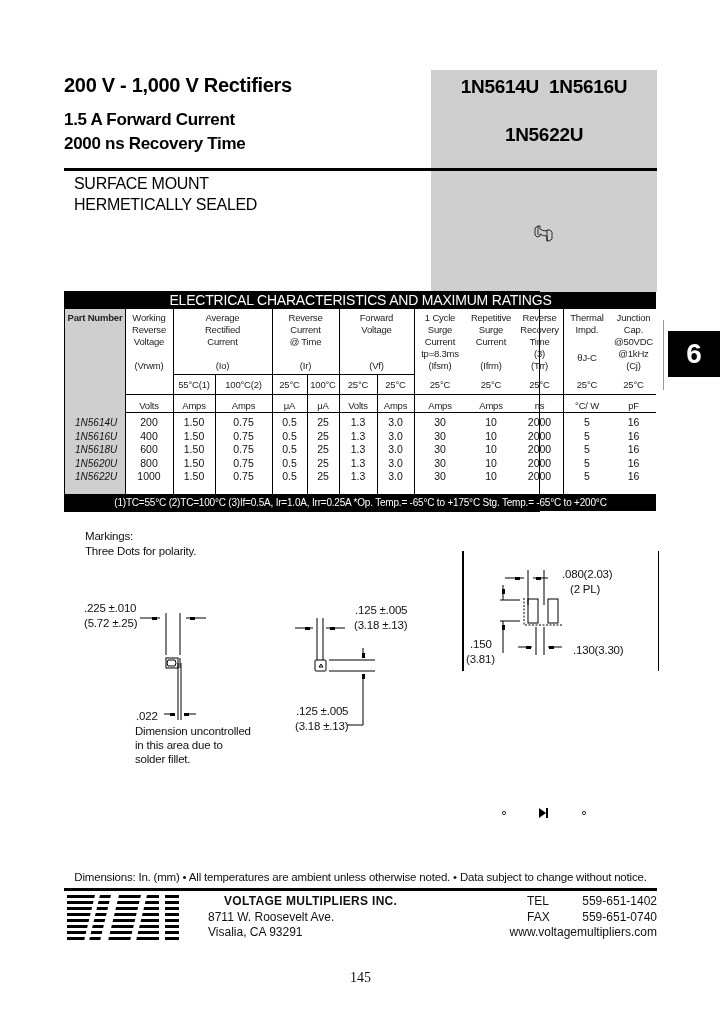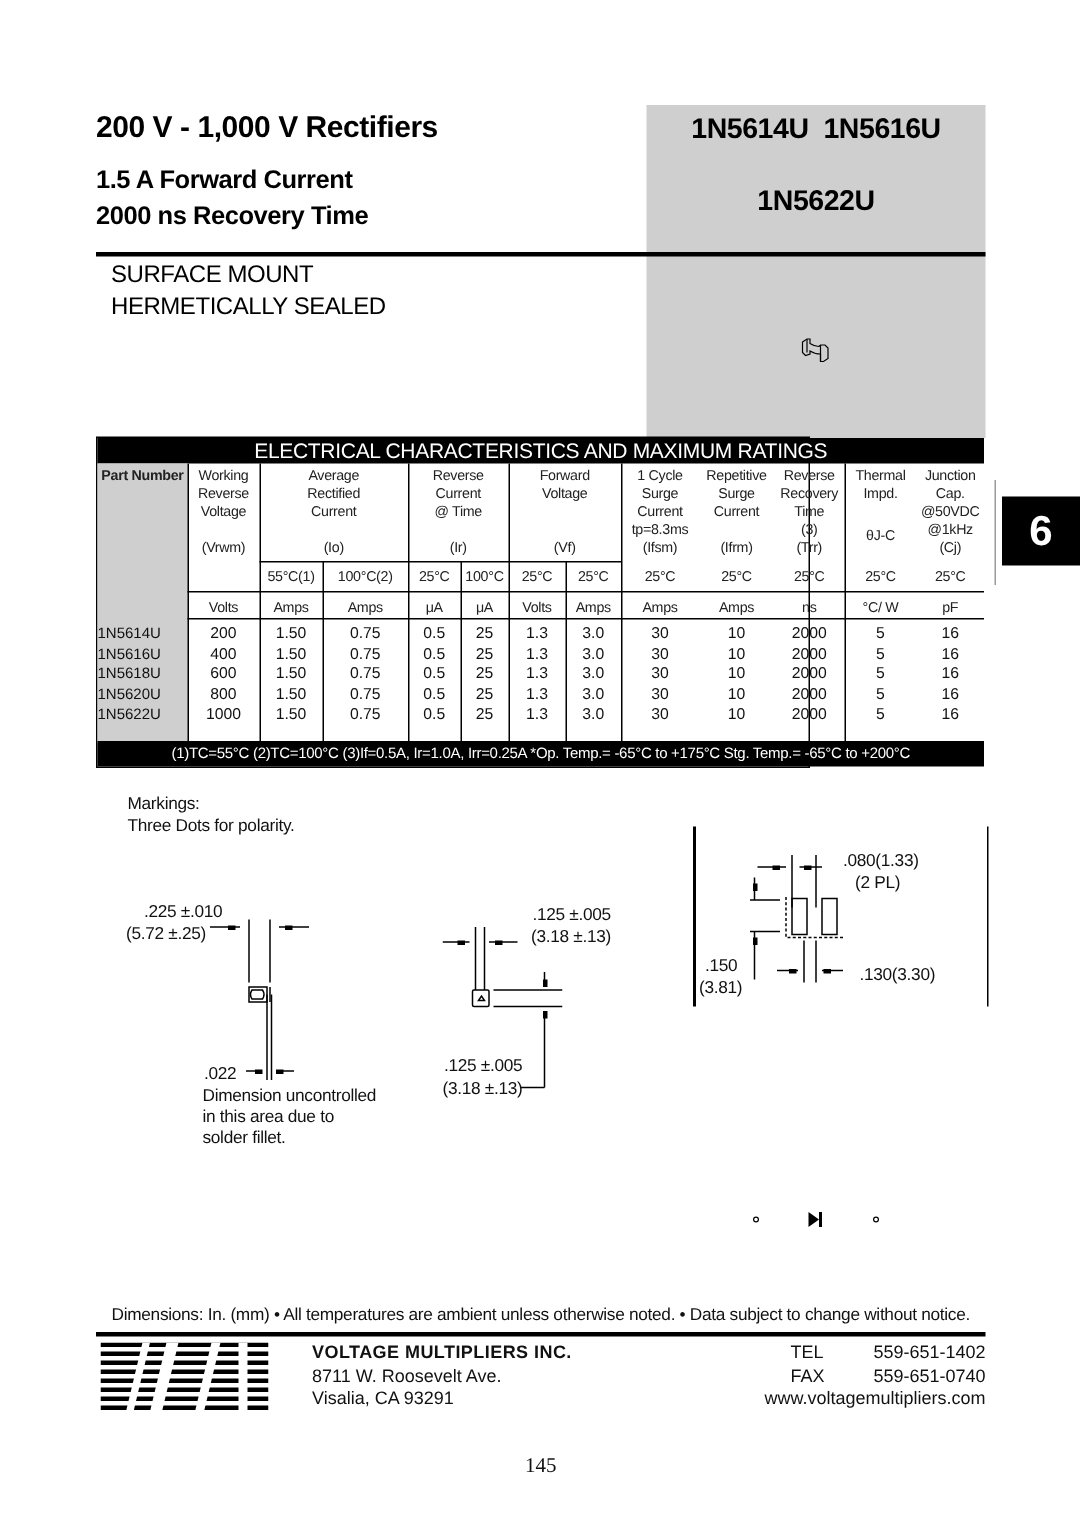--- a/index.html
+++ b/index.html
@@ -17,27 +17,27 @@
   .side-line{left:663px;top:320px;width:1px;height:70px;background:#999;}
   
   .tbl{left:64px;top:291px;width:476px;height:221px;border:1px solid #000;box-sizing:border-box;}
   .tbl-head{position:absolute;left:0;top:0;width:591px;height:17px;background:#000;color:#fff;font-size:14px;text-align:center;line-height:17px;letter-spacing:-0.2px;}
   .tbl-foot{position:absolute;left:0;bottom:0;width:591px;height:17px;background:#000;color:#fff;font-size:10px;text-align:center;line-height:17px;letter-spacing:-0.2px;}
   .pn-col{position:absolute;left:0;top:17px;width:60px;height:186px;background:#cfcfcf;border-right:1px solid #000;}
   .cell{position:absolute;font-size:9.5px;text-align:center;line-height:12px;color:#222;letter-spacing:-0.2px;}
   .vline{position:absolute;width:1px;background:#000;}
   .hline{position:absolute;height:1px;background:#000;}
   .dcell{position:absolute;font-size:10.5px;text-align:center;line-height:13.6px;color:#111;}
-  .pcell{position:absolute;left:0;font-size:10px;line-height:13.6px;color:#111;}
+  .pcell{position:absolute;left:10px;font-size:10px;line-height:13.6px;color:#111;font-style:italic;}
   
   .txt{font-size:11.5px;line-height:14px;color:#111;letter-spacing:-0.2px;}
   .footnote{left:64px;top:871px;width:593px;text-align:center;font-size:11.5px;color:#111;letter-spacing:-0.2px;}
   .rule-bot{left:64px;top:888px;width:593px;height:3px;background:#000;}
   .co{left:208px;top:894px;font-size:12px;line-height:15.5px;color:#111;}
-  .co b{font-size:12px;letter-spacing:0.3px;}
+  .co b{font-size:12px;letter-spacing:0.3px;margin-left:16px;}
   .contact{left:500px;top:894px;width:157px;font-size:12px;line-height:15.5px;color:#111;}
   .pageno{left:350px;top:970px;font-family:"Liberation Serif",serif;font-size:14px;color:#111;}
 </style>
 </head>
 <body>
 
 <div class="abs title">200 V - 1,000 V Rectifiers</div>
 <div class="abs sub1">1.5 A Forward Current</div>
 <div class="abs sub2">2000 ns Recovery Time</div>
 
@@ -235,21 +235,21 @@
       <div class="dcell" style="left: 498px; width: 48px; top: 178.4px;">5</div>
       <div class="dcell" style="left: 546px; width: 45px; top: 178.4px;">16</div>
     </div>
 
   <div class="tbl-foot">(1)TC=55°C  (2)TC=100°C  (3)If=0.5A, Ir=1.0A, Irr=0.25A  *Op. Temp.= -65°C to +175°C  Stg. Temp.= -65°C to +200°C</div>
 </div>
 
 <div class="abs txt" style="left:85px;top:529px;">Markings:</div>
 <div class="abs txt" style="left:85px;top:544px;">Three Dots for polarity.</div>
 
-<div class="abs txt" style="left:84px;top:601px;margin-left:12px;">.225 ±.010</div>
+<div class="abs txt" style="left:84px;top:601px;">.225 ±.010</div>
 <div class="abs txt" style="left:84px;top:616px;text-align:right;">(5.72 ±.25)</div>
 <svg class="abs" style="left:140px;top:605px;width:110px;height:120px;" viewBox="0 0 110 120">
   <g stroke="#000" stroke-width="1" fill="none">
     <line x1="0" y1="13" x2="20" y2="13"></line>
       <line x1="46" y1="13" x2="66" y2="13"></line>
     <line x1="26" y1="8" x2="26" y2="50"></line>
       <line x1="40" y1="8" x2="40" y2="50"></line>
     <line x1="38" y1="58" x2="38" y2="115"></line>
       <line x1="41" y1="58" x2="41" y2="115"></line>
     <line x1="24" y1="109" x2="34" y2="109"></line>
@@ -317,21 +317,21 @@
   </g>
   <g fill="#000">
       <rect x="15" y="12" width="5" height="3"></rect>
       <rect x="36" y="12" width="5" height="3"></rect>
       <rect x="2" y="24" width="3" height="5"></rect>
       <rect x="2" y="60" width="3" height="5"></rect>
       <rect x="26" y="81" width="5" height="3"></rect>
       <rect x="49" y="81" width="5" height="3"></rect>
     </g>
 </svg>
-<div class="abs txt" style="left:562px;top:567px;">.080(1.33)</div>
+<div class="abs txt" style="left:562px;top:567px;">.080(2.03)</div>
 <div class="abs txt" style="left:570px;top:582px;">(2 PL)</div>
 <div class="abs txt" style="left:470px;top:637px;">.150</div>
 <div class="abs txt" style="left:466px;top:652px;">(3.81)</div>
 <div class="abs txt" style="left:573px;top:643px;">.130(3.30)</div>
 
 <svg class="abs" style="left:500px;top:806px;width:95px;height:14px;" viewBox="0 0 95 14">
   <circle cx="4" cy="7" r="1.6" fill="none" stroke="#000" stroke-width="0.8"></circle>
   <path d="M39 2 L46 7 L39 12 Z" fill="#000"></path>
   <rect x="46" y="2" width="2" height="10" fill="#000"></rect>
   <circle cx="84" cy="7" r="1.6" fill="none" stroke="#000" stroke-width="0.8"></circle>

